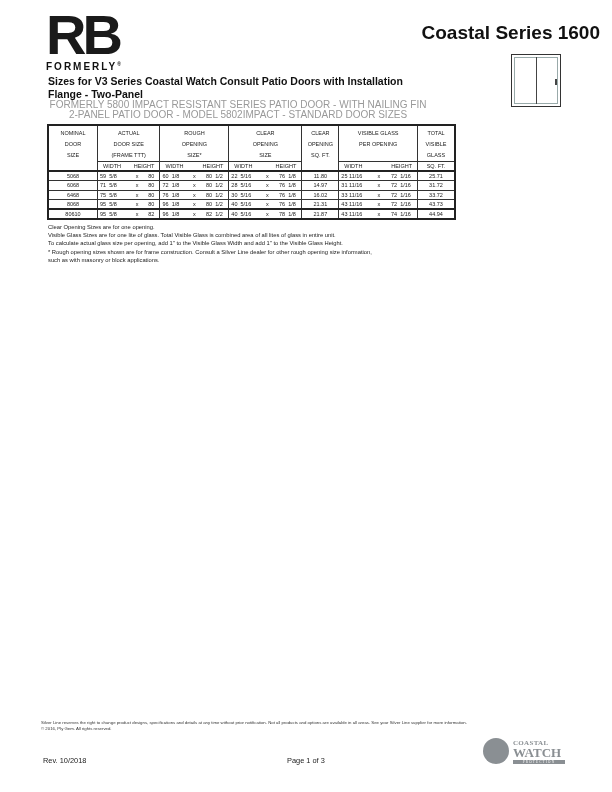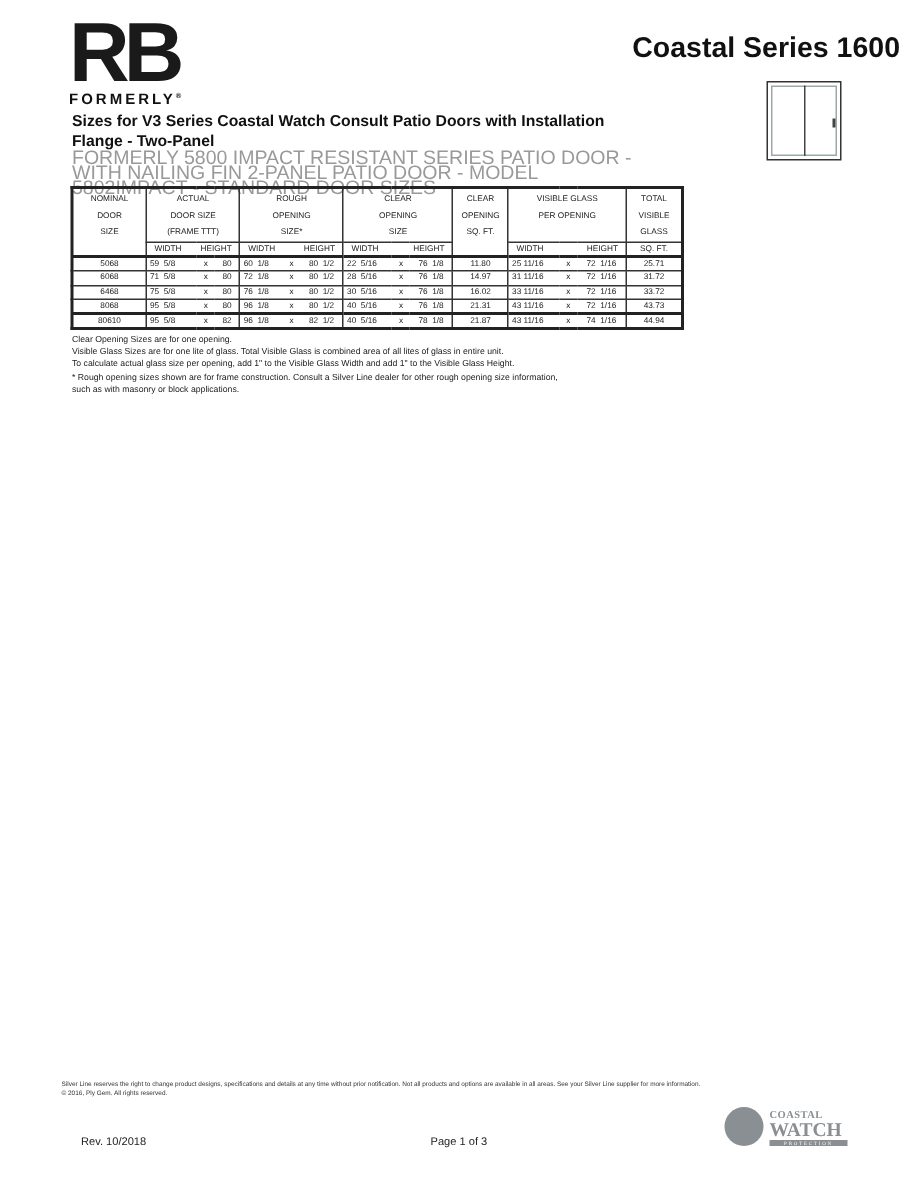--- a/index.html
+++ b/index.html
@@ -11,35 +11,35 @@
   .logo-word { left:0; top:48px; font-size:10px; font-weight:bold; letter-spacing:2px; color:#111; white-space:nowrap; }
 
   .series-title { right:12px; top:22px; font-size:19px; font-weight:bold; color:#111; white-space:nowrap; }
 
   .door-icon { left:511px; top:54px; width:50px; height:53px; border:1.5px solid #333; box-sizing:border-box; }
   .door-icon .inner { position:absolute; left:2px; top:2px; right:2px; bottom:2px; border:1px solid #9aa; }
   .door-icon .mid { position:absolute; left:24px; top:2px; bottom:2px; width:1.2px; background:#444; }
   .door-icon .handle { position:absolute; right:3px; top:24px; width:2px; height:6px; background:#444; }
 
   .subtitle { left:48px; top:75px; width:380px; font-size:10.5px; font-weight:bold; line-height:13px; color:#111; }
-  .formerly { left:48px; top:100px; width:380px; font-size:13px; line-height:10px; color:#999; }
+  .formerly { left:48px; top:100px; width:380px; font-size:10px; line-height:10px; color:#999;text-align:center; }
 
   table.sizes { position:absolute; left:47px; top:124px; width:409px; border-collapse:collapse; font-size:5.5px; color:#222; }
   table.sizes td, table.sizes th { border:1px solid #333; padding:0 2px; font-weight:normal; text-align:center; }
   table.sizes thead th { vertical-align:top; line-height:11px; padding-top:2px; }
   table.sizes thead th.sub { padding-top:0; line-height:8px; height:8px; }
   table.sizes tbody td { height:8.3px; line-height:8px; }
   table.sizes tbody tr:last-child td { border-top:2px solid #222; }
   table.sizes tbody tr:first-child td { border-top:2px solid #222; }
   table.sizes { border:2px solid #222; }
   .sp { display:flex; justify-content:space-between; padding:0 3px; }
 
   .notes { left:48px; top:223px; width:420px; font-size:5.8px; line-height:8.2px; color:#222; }
   .disclaimer { left:41px; top:720px; width:500px; font-size:4.3px; line-height:6px; color:#333; }
-  .rev { left:54px; top:756px; font-size:7.4px; color:#222; }
+  .rev { left:43px; top:756px; font-size:7.4px; color:#222; }
   .page { left:287px; top:756px; font-size:7.4px; color:#222; }
 
   .cw-logo { left:483px; top:738px; width:90px; height:30px;font-family:Liberation Serif, serif; }
   .cw-circle { position:absolute; left:0; top:0; width:26px; height:26px; border-radius:50%; background:#8a8f93; }
   .cw-text1 { position:absolute; left:30px; top:1px; font-size:7px; font-weight:bold; color:#8a8f93; letter-spacing:0.3px; }
   .cw-text2 { position:absolute; left:30px; top:7px; font-size:13px; font-weight:bold; color:#8a8f93; }
   .cw-text3 { position:absolute; left:30px; top:22px; width:52px; height:4px; background:#8a8f93; font-size:3.3px; color:#fff; letter-spacing:1.2px; line-height:4px; text-align:center; }
 </style>
 </head>
 <body>

